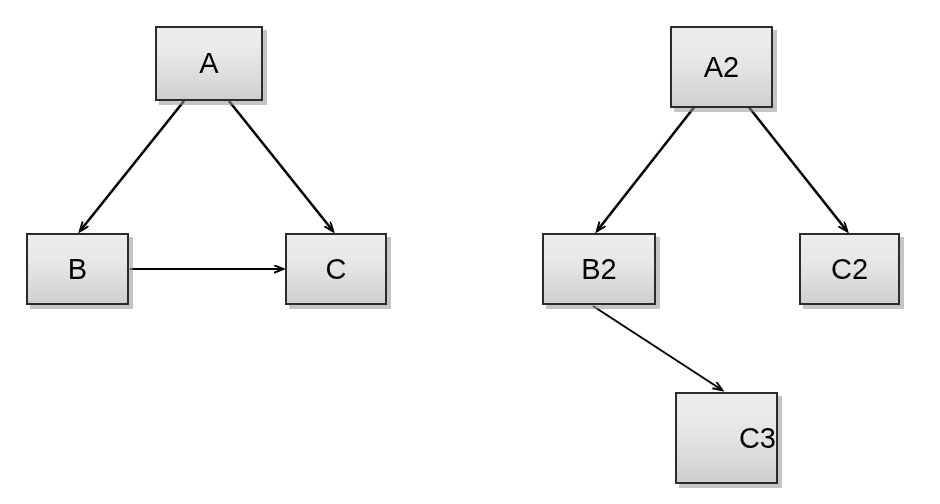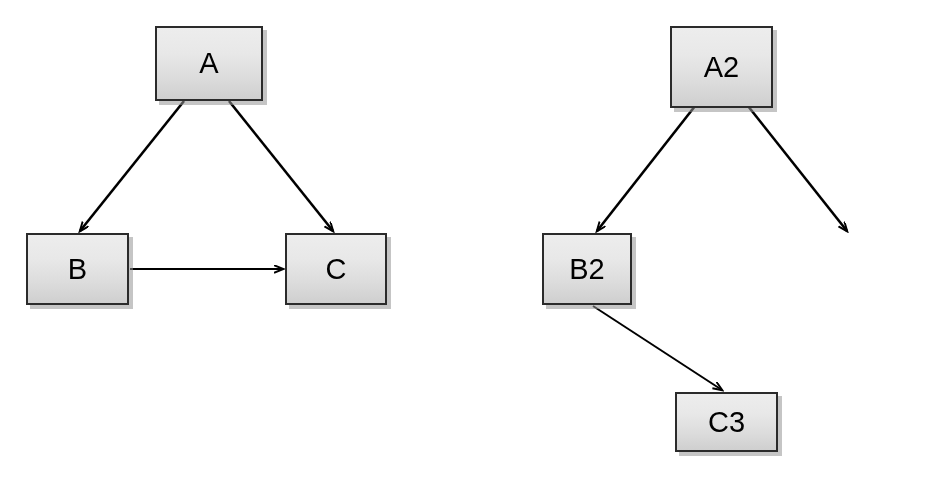--- a/index.html
+++ b/index.html
@@ -77,22 +77,25 @@
   </div>
 
   <div class="node" style="left: 285px; top: 233px; width: 102px; height: 72px;">
     <span class="node-label">C</span>
   </div>
 
   <div class="node" style="left: 670px; top: 26px; width: 103px; height: 82px;">
     <span class="node-label">A2</span>
   </div>
 
-  <div class="node" style="left: 542px; top: 233px; width: 90px; height: 72px; text-align: center;">
+  <div class="node" style="left: 542px; top: 233px; width: 114px; height: 72px; text-align: center;">
     <span class="node-label">B2</span>
   </div>
 
+  <div class="node" style="left: 799px; top: 233px; width: 101px; height: 72px;">
+    <span class="node-label">C2</span>
+  </div>
 
-  <div class="node" style="left: 675px; top: 392px; width: 103px; height: 60px;">
+  <div class="node" style="left: 675px; top: 392px; width: 103px; height: 92px; justify-content: flex-end;">
     <span class="node-label">C3</span>
   </div>
 
 </div>
 
 </body></html>

